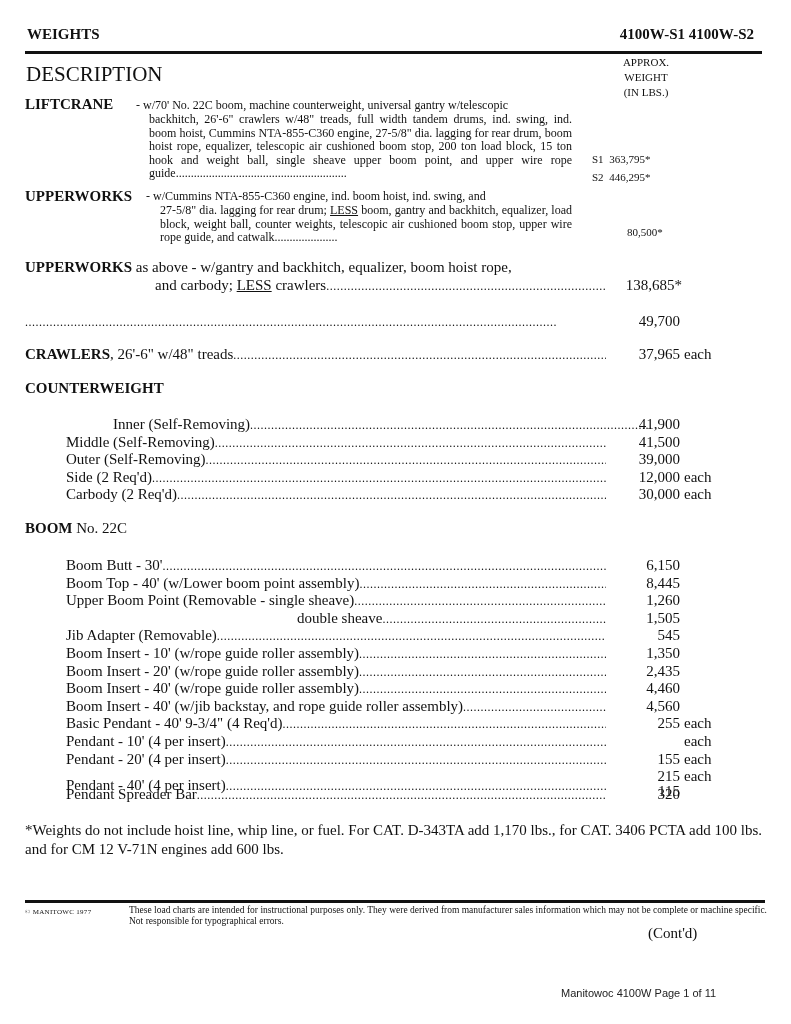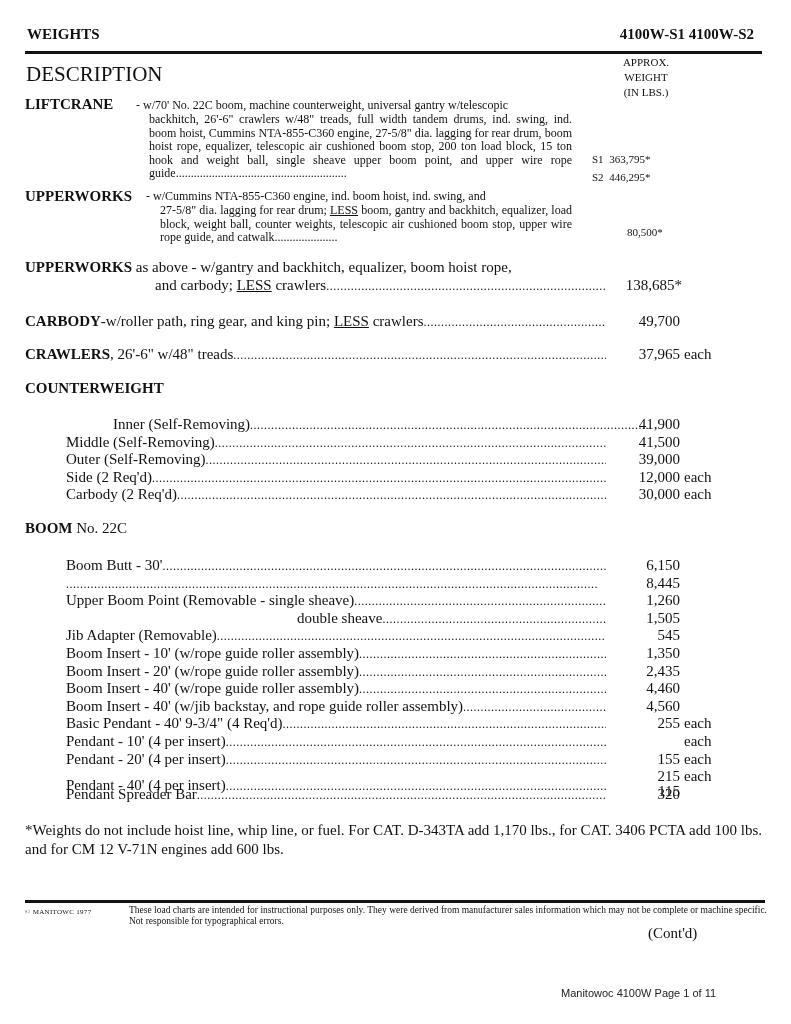--- a/index.html
+++ b/index.html
@@ -73,21 +73,20 @@
 <div class="abs val val-uw">80,500*</div>
 
 <div class="abs line15" style="left:25px; top:259px;"><span class="bold-lbl">UPPERWORKS</span><span> as above - w/gantry and backhitch, equalizer, boom hoist rope,</span></div>
 <div class="row" style="left:155px; width:451px; top:277px;">
   <span class="lbl"><span>and carbody; </span><span class="u">LESS</span><span> crawlers</span></span>
   <span class="fill"></span>
 </div>
 <div class="num" style="top:277px; left:612px;">138,685*</div>
 
 <div class="row" style="left:25px; width:581px; top:313px;">
-  <span class="lbl"><span class="bold-lbl">CARBODY</span><span>-w/roller path, ring gear, and king pin; </span><span class="u">LESS</span><span> crawlers</span></span>
   <span class="fill"></span>
 </div>
 <div class="num" style="top:313px;">49,700</div>
 
 <div class="row" style="left:25px; width:581px; top:346px;">
   <span class="lbl"><span class="bold-lbl">CRAWLERS</span><span>, 26'-6" w/48" treads</span></span>
   <span class="fill"></span>
 </div>
 <div class="num" style="top:346px;">37,965</div>
 <div class="unit" style="top:346px;">each</div>
@@ -128,20 +127,21 @@
 
 <div class="abs line15" style="left:25px; top:520px;"><span class="bold-lbl">BOOM</span><span> No. 22C</span></div>
 <div id="boom-list">
     <div class="row" style="top: 557px;">
       <span class="lbl">Boom Butt - 30'</span>
       <span class="fill"></span>
     </div>
     <div class="num" style="top: 557px;">6,150</div>
     <div class="unit" style="top: 557px;"></div>
     <div class="row" style="top: 574.6px;">
+      <span class="lbl">Boom Top - 40' (w/Lower boom point assembly)</span>
       <span class="fill"></span>
     </div>
     <div class="num" style="top: 574.6px;">8,445</div>
     <div class="unit" style="top: 574.6px;"></div>
     <div class="row" style="top: 592.2px;">
       <span class="lbl">Upper Boom Point (Removable - single sheave)</span>
       <span class="fill"></span>
     </div>
     <div class="num" style="top: 592.2px;">1,260</div>
     <div class="unit" style="top: 592.2px;"></div>

